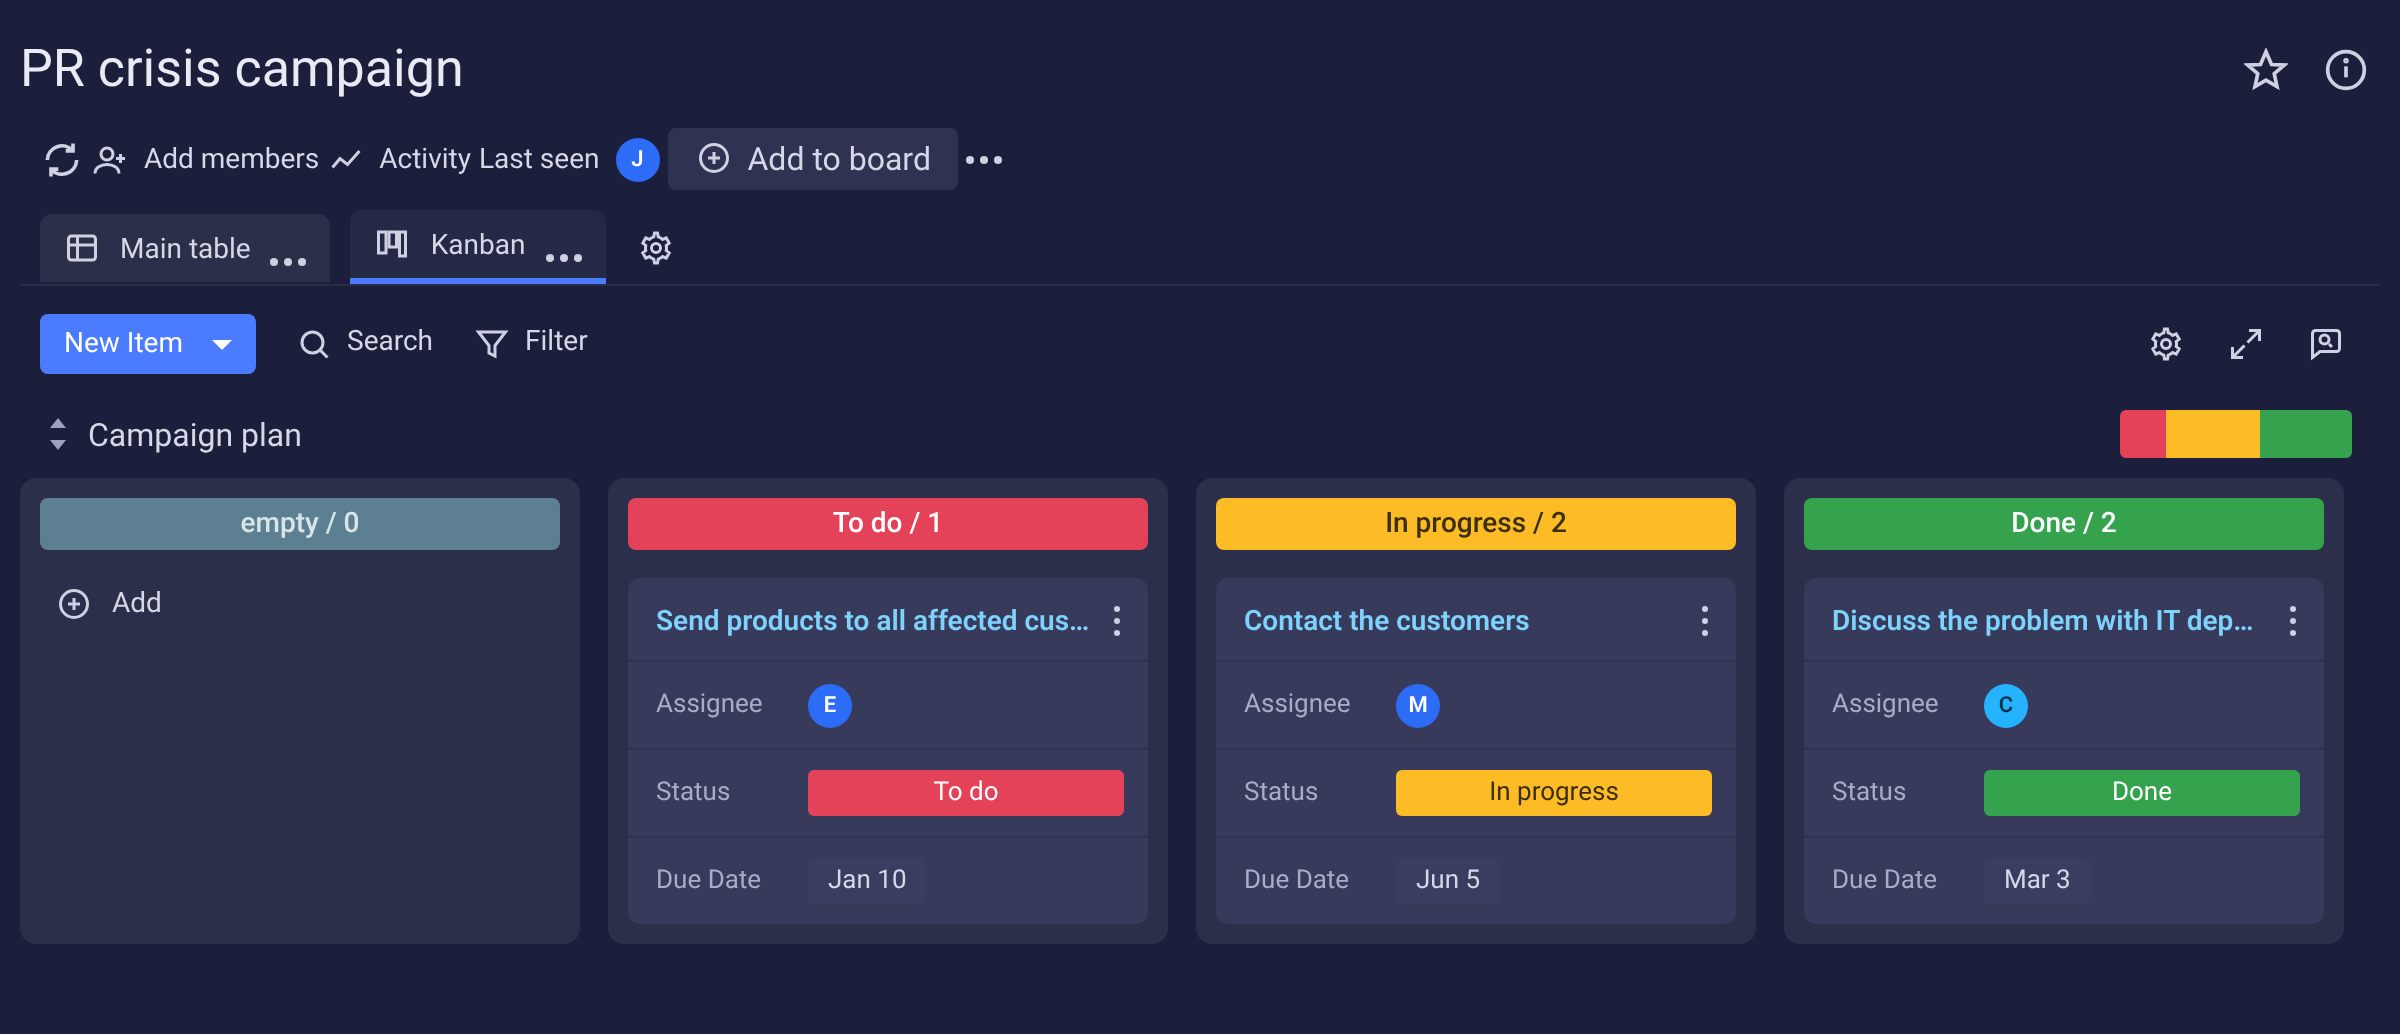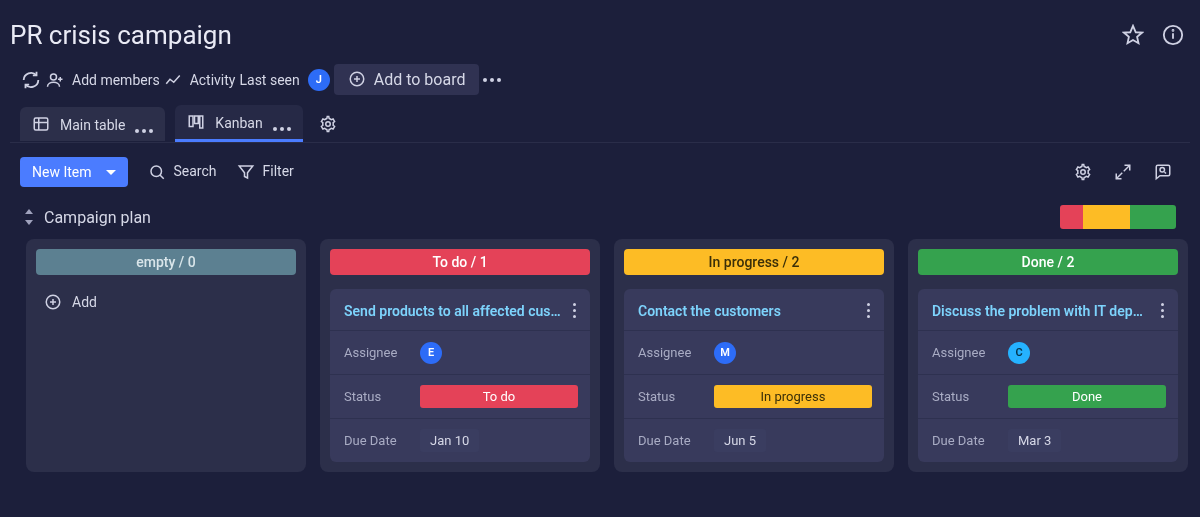--- a/index.html
+++ b/index.html
@@ -58,21 +58,21 @@
   .ctrls-right{margin-left:auto;display:flex;gap:22px;padding-right:8px;}
   
   .grouprow{display:flex;align-items:center;padding:4px 14px 10px 14px;}
   .groupname{font-size:16px;color:var(--text);}
   .progress{margin-left:auto;display:flex;height:24px;border-radius:3px;overflow:hidden;width:116px;}
   .progress div{height:100%;}
   .p-red{background:var(--red);}
   .p-yellow{background:var(--yellow);}
   .p-green{background:var(--green);}
   
-  .board{display:flex;gap:14px;padding:0 26px;overflow:hidden;}
+  .board{display:flex;gap:14px;padding:0 10px;overflow:hidden;}
   .col{background:var(--panel);border-radius:8px;width:280px;flex:0 0 280px;padding:10px;}
   .colhead{border-radius:4px;padding:5px 0;text-align:center;font-size:14px;font-weight:500;margin-bottom:14px;}
   .ch-empty{background:var(--teal);color:#d9e5ea;}
   .ch-red{background:var(--red);color:#fff;}
   .ch-yellow{background:var(--yellow);color:#3a2f08;}
   .ch-green{background:var(--green);color:#fff;}
   .addrow{display:flex;align-items:center;gap:10px;color:var(--text);font-size:14px;cursor:pointer;padding:4px 8px;}
   .card{background:var(--panel2);border-radius:6px;padding:0 0 0 0;}
   .card-top{display:flex;align-items:center;justify-content:space-between;padding:12px 10px 10px 14px;}
   .card-title{font-size:14px;font-weight:600;color:#7dd3fc;white-space:nowrap;overflow:hidden;text-overflow:ellipsis;max-width:218px;}

